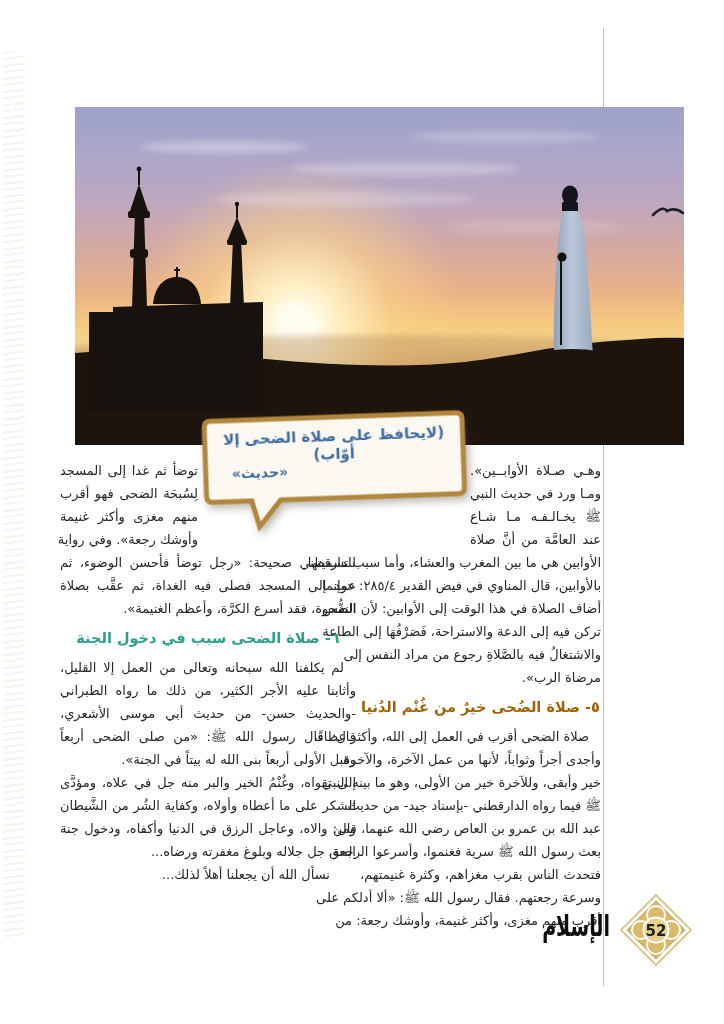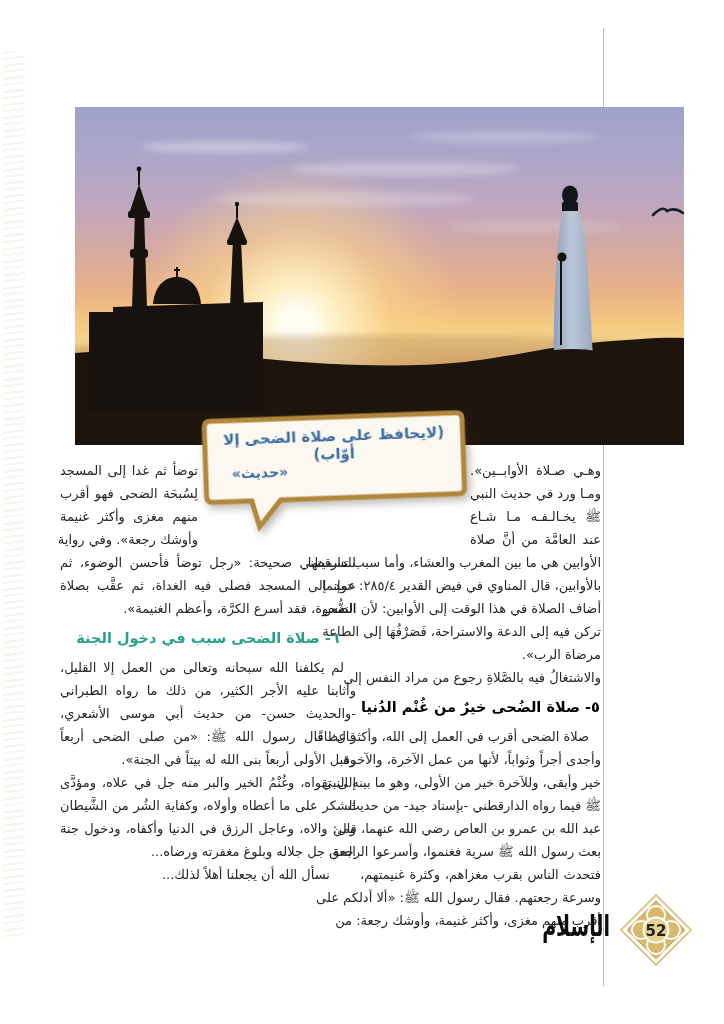--- a/index.html
+++ b/index.html
@@ -143,23 +143,23 @@
   <div class="col col-right">
     <div class="sp-l"></div>
     <div class="ln">وهـي صـلاة الأوابــين».</div>
     <div class="ln">ومـا ورد في حديث النبي</div>
     <div class="ln">ﷺ يخـالـفـه مـا شـاع</div>
     <div class="ln">عند العامَّة من أنَّ صلاة</div>
     <div class="ln">الأوابين هي ما بين المغرب والعشاء، وأما سبب تسميتها</div>
     <div class="ln">بالأوابين، قال المناوي في فيض القدير ٢٨٥/٤: «وإنما</div>
     <div class="ln">أضاف الصلاة في هذا الوقت إلى الأوابين: لأن النفس</div>
     <div class="ln">تركن فيه إلى الدعة والاستراحة، فَصَرْفُهَا إلى الطاعة</div>
+    <div class="ln">والاشتغالُ فيه بالصَّلاةِ رجوع من مراد النفس إلى</div>
     <div class="ln end">مرضاة الرب».</div>
-    <div class="ln">والاشتغالُ فيه بالصَّلاةِ رجوع من مراد النفس إلى</div>
-    <div class="hd" style="color:#000000">٥- صلاة الضُحى خيرٌ من غُنْم الدُنيا</div>
+    <div class="hd" style="color:#a16207">٥- صلاة الضُحى خيرٌ من غُنْم الدُنيا</div>
     <div class="ln ind">صلاة الضحى أقرب في العمل إلى الله، وأكثر عطاءً،</div>
     <div class="ln">وأجدى أجراً وثواباً، لأنها من عمل الآخرة، والآخرة</div>
     <div class="ln">خير وأبقى، وللآخرة خير من الأولى، وهو ما بينه النبي</div>
     <div class="ln">ﷺ فيما رواه الدارقطني -بإسناد جيد- من حديث</div>
     <div class="ln">عبد الله بن عمرو بن العاص رضي الله عنهما، قال:</div>
     <div class="ln">بعث رسول الله ﷺ سرية فغنموا، وأسرعوا الرجعة،</div>
     <div class="ln">فتحدث الناس بقرب مغزاهم، وكثرة غنيمتهم،</div>
     <div class="ln">وسرعة رجعتهم. فقال رسول الله ﷺ: «ألا أدلكم على</div>
     <div class="ln">أقرب منهم مغزى، وأكثر غنيمة، وأوشك رجعة: من</div>
   </div>

